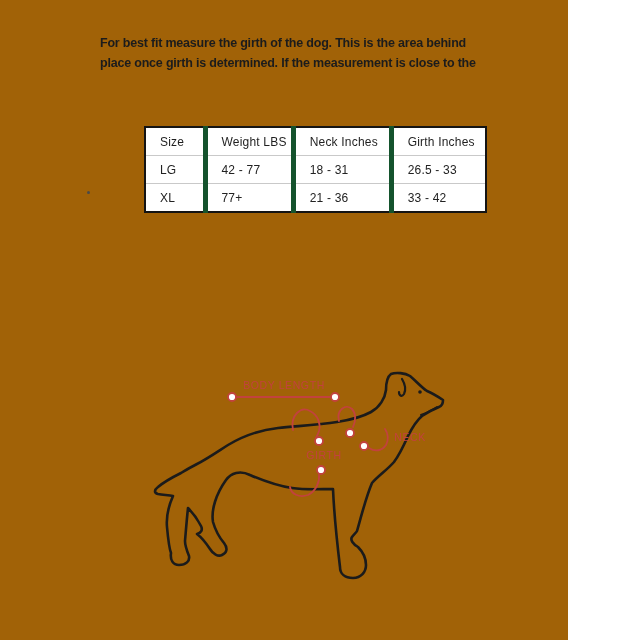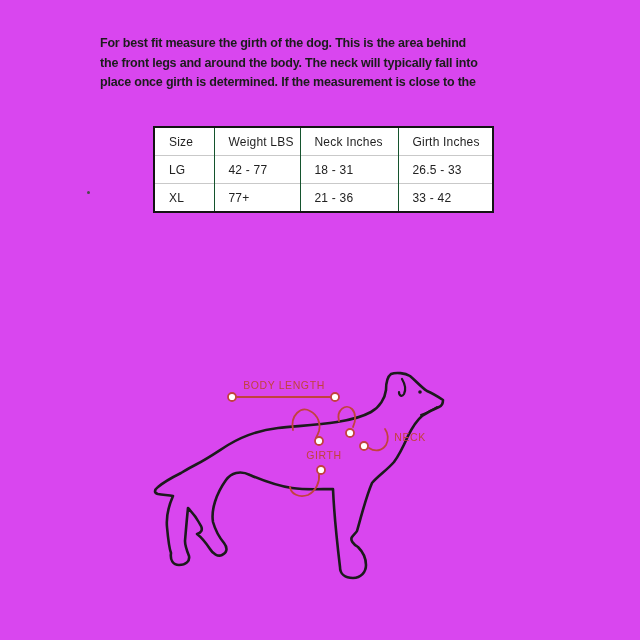--- a/index.html
+++ b/index.html
@@ -1,46 +1,45 @@
 <!DOCTYPE html>
 <html><head>
 <meta charset="utf-8">
 <style>
   html,body{margin:0;padding:0;background:#fff;}
-  .page{position:relative;width:640px;height:640px;background:#d946ef;overflow:hidden;
+  .page{position:relative;width:568px;height:640px;background:#a16207;overflow:hidden;
         font-family:"Liberation Sans",sans-serif;color:#1f1f1f;text-decoration:underline;}
   
   .intro{position:absolute;left:100px;top:34px;font-weight:bold;font-size:12.5px;
          letter-spacing:-0.2px;line-height:19.5px;color:#1c1c1c;white-space:nowrap;}
   
   .stray-dot{position:absolute;left:87px;top:191px;width:3px;height:3px;border-radius:50%;
              background:#4a4a4a;}
   
-  .chart-wrap{position:absolute;left:116px;top:126px;padding-left:37px;}
+  .chart-wrap{position:absolute;left:107px;top:126px;padding-left:37px;}
   table.size-chart{border-collapse:collapse;table-layout:fixed;background:#fff;
                    border:2px solid #141414;}
   table.size-chart th,table.size-chart td{
       height:27px;padding:0 4px 0 14px;text-align:left;vertical-align:middle;
       font-size:12px;letter-spacing:0.2px;font-weight:normal;color:#222;
-      border-top:1px solid #c9c9c9;border-left:1px solid #14532d;white-space:nowrap;}
+      border-top:1px solid #c9c9c9;border-left:5px solid #14532d;white-space:nowrap;}
   table.size-chart th{color:#1f1f1f;}
   table.size-chart th:first-child,table.size-chart td:first-child{border-left:none;}
   table.size-chart thead th{border-top:none;}
   
   .dog-svg{position:absolute;left:150px;top:355px;}
   .red-label{font-family:"Liberation Sans",sans-serif;font-size:10.5px;letter-spacing:0.6px;}
 </style>
 </head>
 <body>
 
 <div class="page">
 
   <div class="intro">
     <div>For best fit measure the girth of the dog. This is the area behind</div>
-    <div>the front legs and around the body. The neck will typically fall into</div>
     <div>place once girth is determined. If the measurement is close to the</div>
   </div>
 
   <div class="stray-dot"></div>
 
   <div class="chart-wrap">
     <table class="size-chart">
       <colgroup>
         <col style="width:60px">
           <col style="width:86px">

